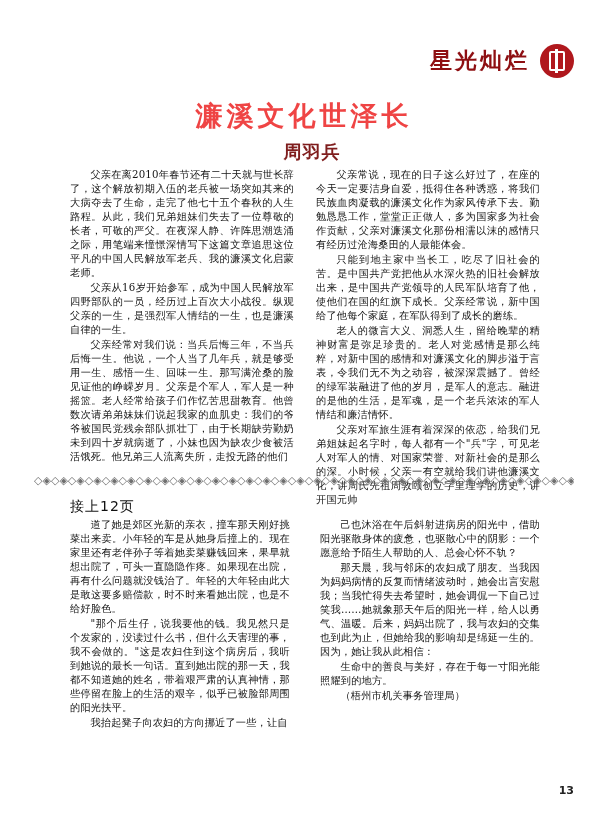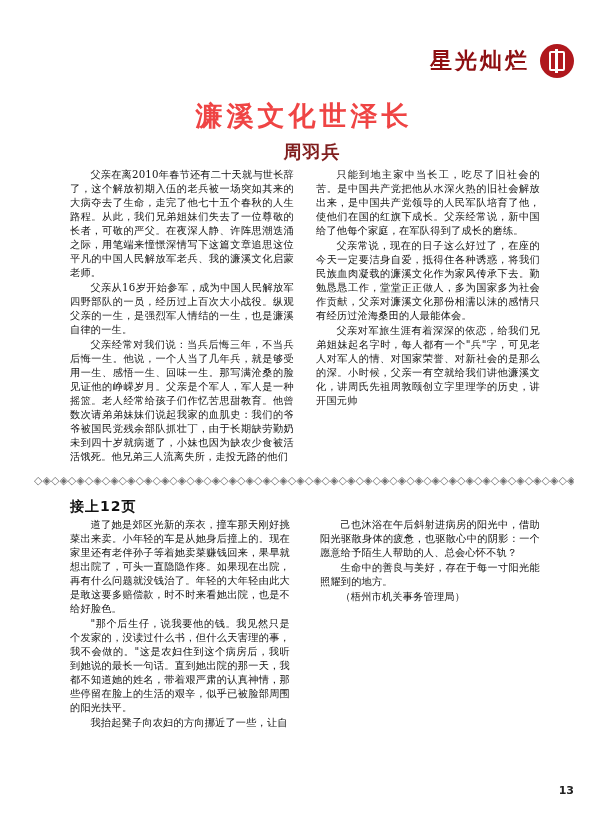--- a/index.html
+++ b/index.html
@@ -133,21 +133,21 @@
     white-space: nowrap;
     text-align: center;
   }
 
   
   .cont-head {
     position: absolute;
     top: 498px;
     left: 70px;
     font-family: "DejaVu Sans", "Liberation Sans", sans-serif;
-    font-weight: bold;
+    font-weight: normal;
     font-size: 14px;
     letter-spacing: 1px;
     color: #111;
   }
   .cols2 {
     position: absolute;
     top: 518px;
     left: 70px;
     width: 470px;
     display: flex;
@@ -185,38 +185,40 @@
   <div class="title">濂溪文化世泽长</div>
   <div class="byline">周羽兵</div>
 
   <div class="cols">
     <div class="col">
       <p>父亲在离2010年春节还有二十天就与世长辞了，这个解放初期入伍的老兵被一场突如其来的大病夺去了生命，走完了他七十五个春秋的人生路程。从此，我们兄弟姐妹们失去了一位尊敬的长者，可敬的严父。在夜深人静、许阵思潮迭涌之际，用笔端来憧憬深情写下这篇文章追思这位平凡的中国人民解放军老兵、我的濂溪文化启蒙老师。</p>
       <p>父亲从16岁开始参军，成为中国人民解放军四野部队的一员，经历过上百次大小战役。纵观父亲的一生，是强烈军人情结的一生，也是濂溪自律的一生。</p>
       <p>父亲经常对我们说：当兵后悔三年，不当兵后悔一生。他说，一个人当了几年兵，就是够受用一生、感悟一生、回味一生。那写满沧桑的脸见证他的峥嵘岁月。父亲是个军人，军人是一种摇篮。老人经常给孩子们作忆苦思甜教育。他曾数次请弟弟妹妹们说起我家的血肌史：我们的爷爷被国民党残余部队抓壮丁，由于长期缺劳勤奶未到四十岁就病逝了，小妹也因为缺农少食被活活饿死。他兄弟三人流离失所，走投无路的他们</p>
     </div>
     <div class="col">
+      <p>父亲常说，现在的日子这么好过了，在座的今天一定要洁身自爱，抵得住各种诱惑，将我们民族血肉凝载的濂溪文化作为家风传承下去。勤勉恳恳工作，堂堂正正做人，多为国家多为社会作贡献，父亲对濂溪文化那份相濡以沫的感情只有经历过沧海桑田的人最能体会。</p>
       <p>只能到地主家中当长工，吃尽了旧社会的苦。是中国共产党把他从水深火热的旧社会解放出来，是中国共产党领导的人民军队培育了他，使他们在国的红旗下成长。父亲经常说，新中国给了他每个家庭，在军队得到了成长的磨练。</p>
-      <p>父亲常说，现在的日子这么好过了，在座的今天一定要洁身自爱，抵得住各种诱惑，将我们民族血肉凝载的濂溪文化作为家风传承下去。勤勉恳恳工作，堂堂正正做人，多为国家多为社会作贡献，父亲对濂溪文化那份相濡以沫的感情只有经历过沧海桑田的人最能体会。</p>
+      <p>老人的微言大义、洞悉人生，留给晚辈的精神财富是弥足珍贵的。老人对党感情是那么纯粹，对新中国的感情和对濂溪文化的脚步溢于言表，令我们无不为之动容，被深深震撼了。曾经的绿军装融进了他的岁月，是军人的意志。融进的是他的生活，是军魂，是一个老兵浓浓的军人情结和廉洁情怀。</p>
       <p>父亲对军旅生涯有着深深的依恋，给我们兄弟姐妹起名字时，每人都有一个"兵"字，可见老人对军人的情、对国家荣誉、对新社会的是那么的深。小时候，父亲一有空就给我们讲他濂溪文化，讲周氏先祖周敦颐创立字里理学的历史，讲开国元帅</p>
     </div>
   </div>
 
   <div class="divider">◇◈◇◈◇◈◇◈◇◈◇◈◇◈◇◈◇◈◇◈◇◈◇◈◇◈◇◈◇◈◇◈◇◈◇◈◇◈◇◈◇◈◇◈◇◈◇◈◇◈◇◈◇◈◇◈◇◈◇◈◇◈◇◈◇◈◇◈◇◈◇</div>
 
   <div class="cont-head">接上12页</div>
 
   <div class="cols2">
     <div class="col">
       <p>道了她是郊区光新的亲衣，撞车那天刚好挑菜出来卖。小年轻的车是从她身后撞上的。现在家里还有老伴孙子等着她卖菜赚钱回来，果早就想出院了，可头一直隐隐作疼。如果现在出院，再有什么问题就没钱治了。年轻的大年轻由此大是敢这要多赔偿款，时不时来看她出院，也是不给好脸色。</p>
       <p>"那个后生仔，说我要他的钱。我见然只是个发家的，没读过什么书，但什么天害理的事，我不会做的。"这是农妇住到这个病房后，我听到她说的最长一句话。直到她出院的那一天，我都不知道她的姓名，带着艰严肃的认真神情，那些停留在脸上的生活的艰辛，似乎已被脸部周围的阳光扶平。</p>
       <p>我抬起凳子向农妇的方向挪近了一些，让自</p>
     </div>
     <div class="col">
       <p>己也沐浴在午后斜射进病房的阳光中，借助阳光驱散身体的疲惫，也驱散心中的阴影：一个愿意给予陌生人帮助的人、总会心怀不轨？</p>
+      <p>那天晨，我与邻床的农妇成了朋友。当我因为妈妈病情的反复而情绪波动时，她会出言安慰我；当我忙得失去希望时，她会调侃一下自己过笑我……她就象那天午后的阳光一样，给人以勇气、温暖。后来，妈妈出院了，我与农妇的交集也到此为止，但她给我的影响却是绵延一生的。因为，她让我从此相信：</p>
       <p>生命中的善良与美好，存在于每一寸阳光能照耀到的地方。</p>
       <p class="sign">（梧州市机关事务管理局）</p>
     </div>
   </div>
 
   <div class="page-number">13</div>
 
 </div>
 
 </body></html>

